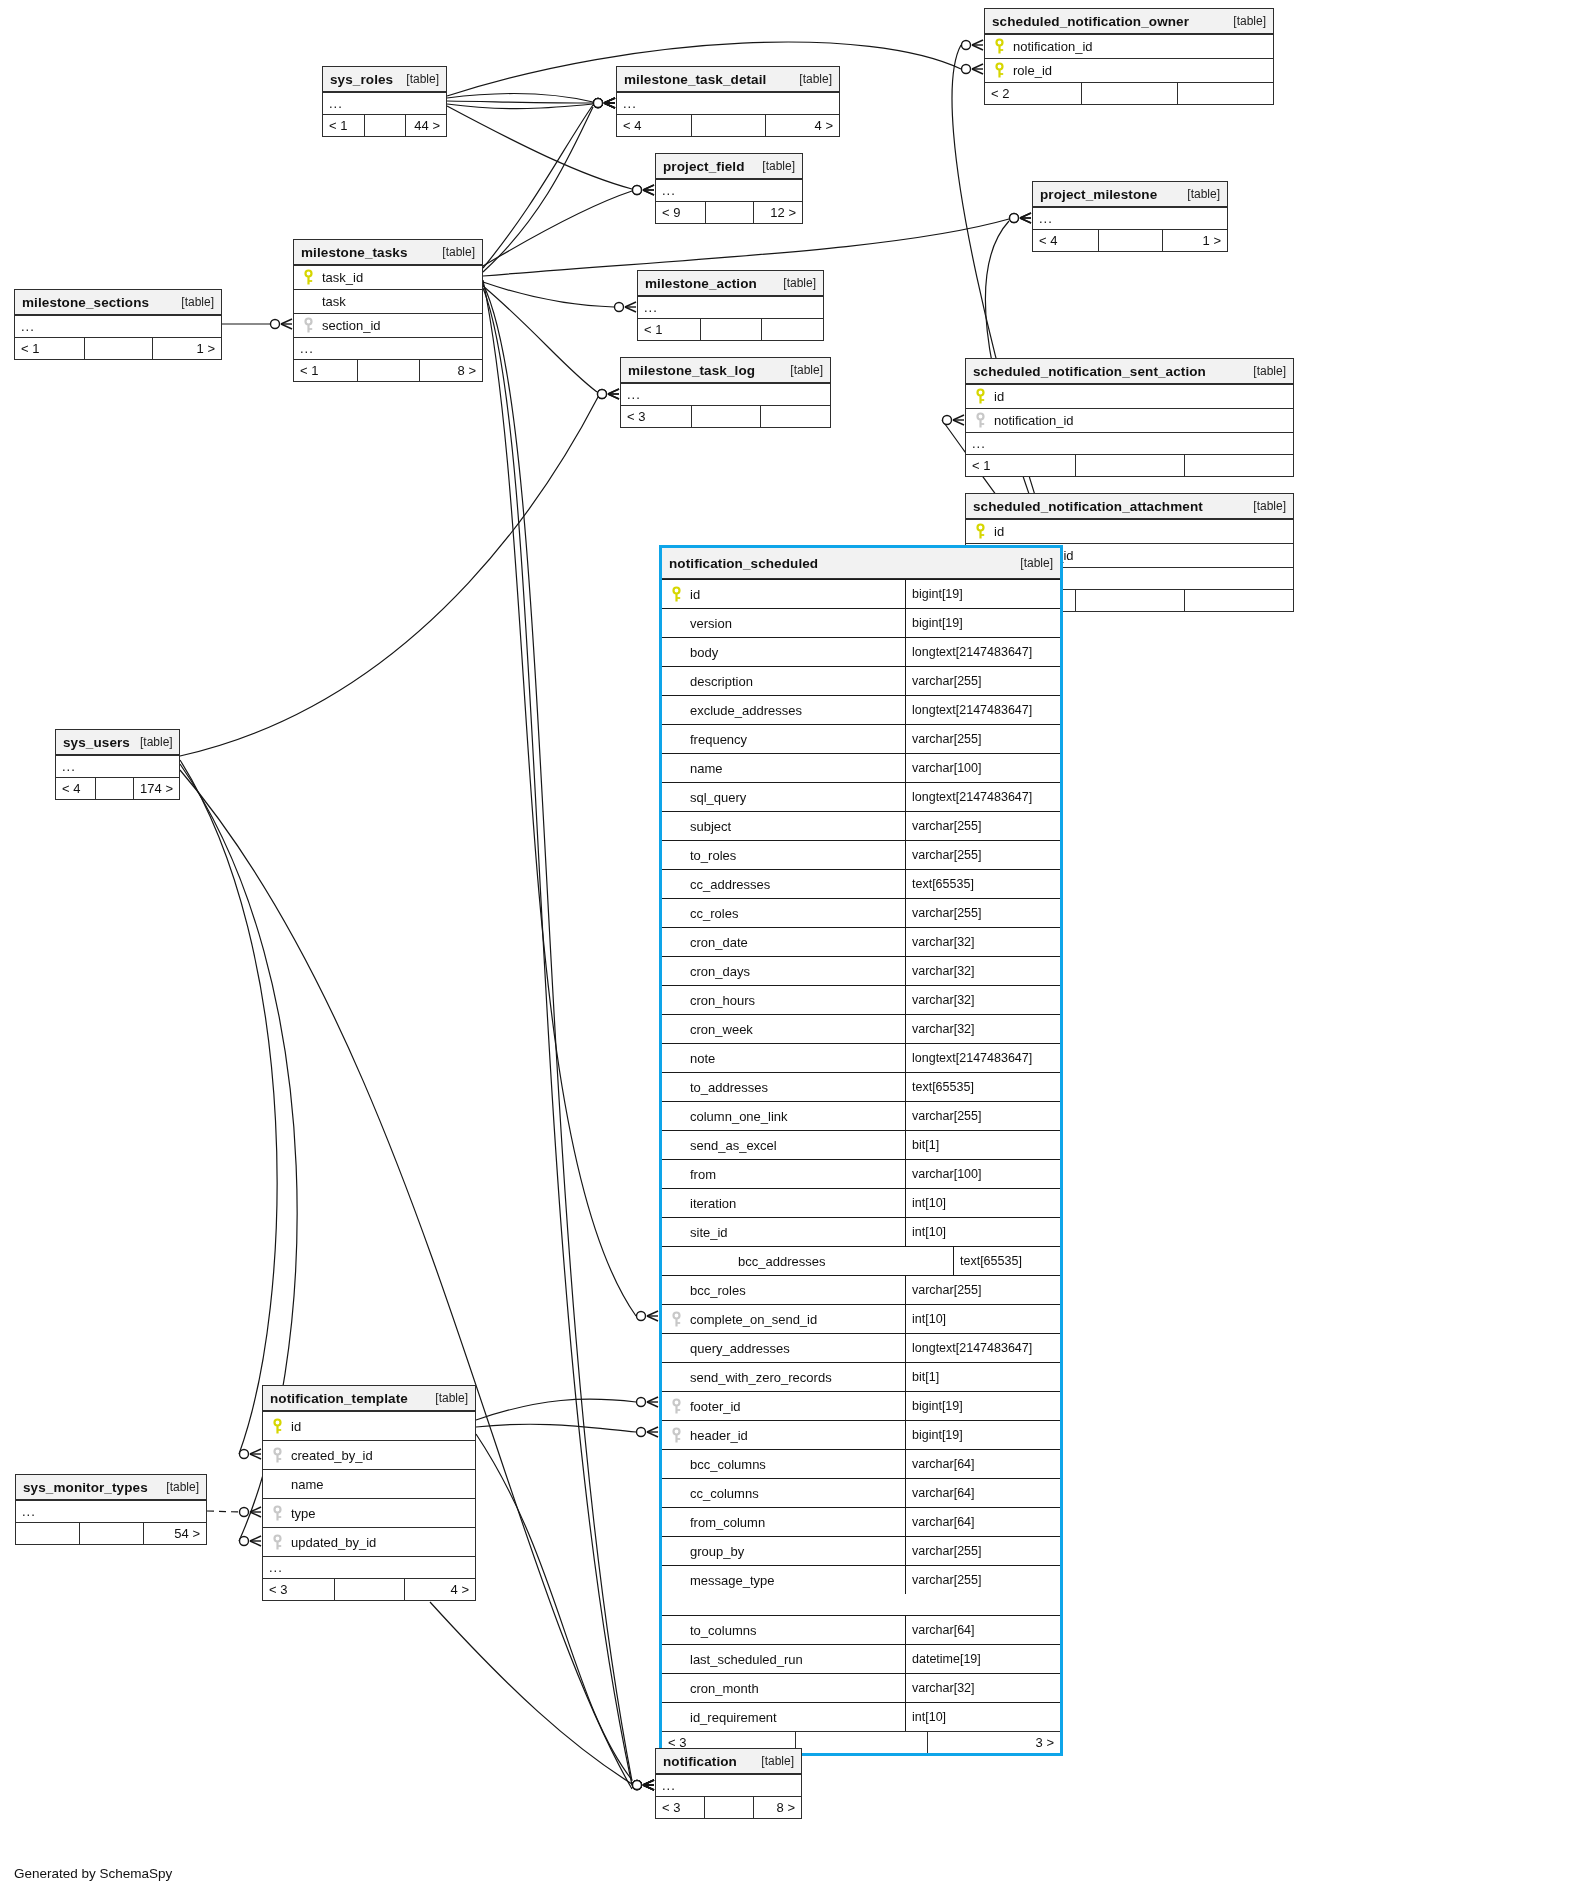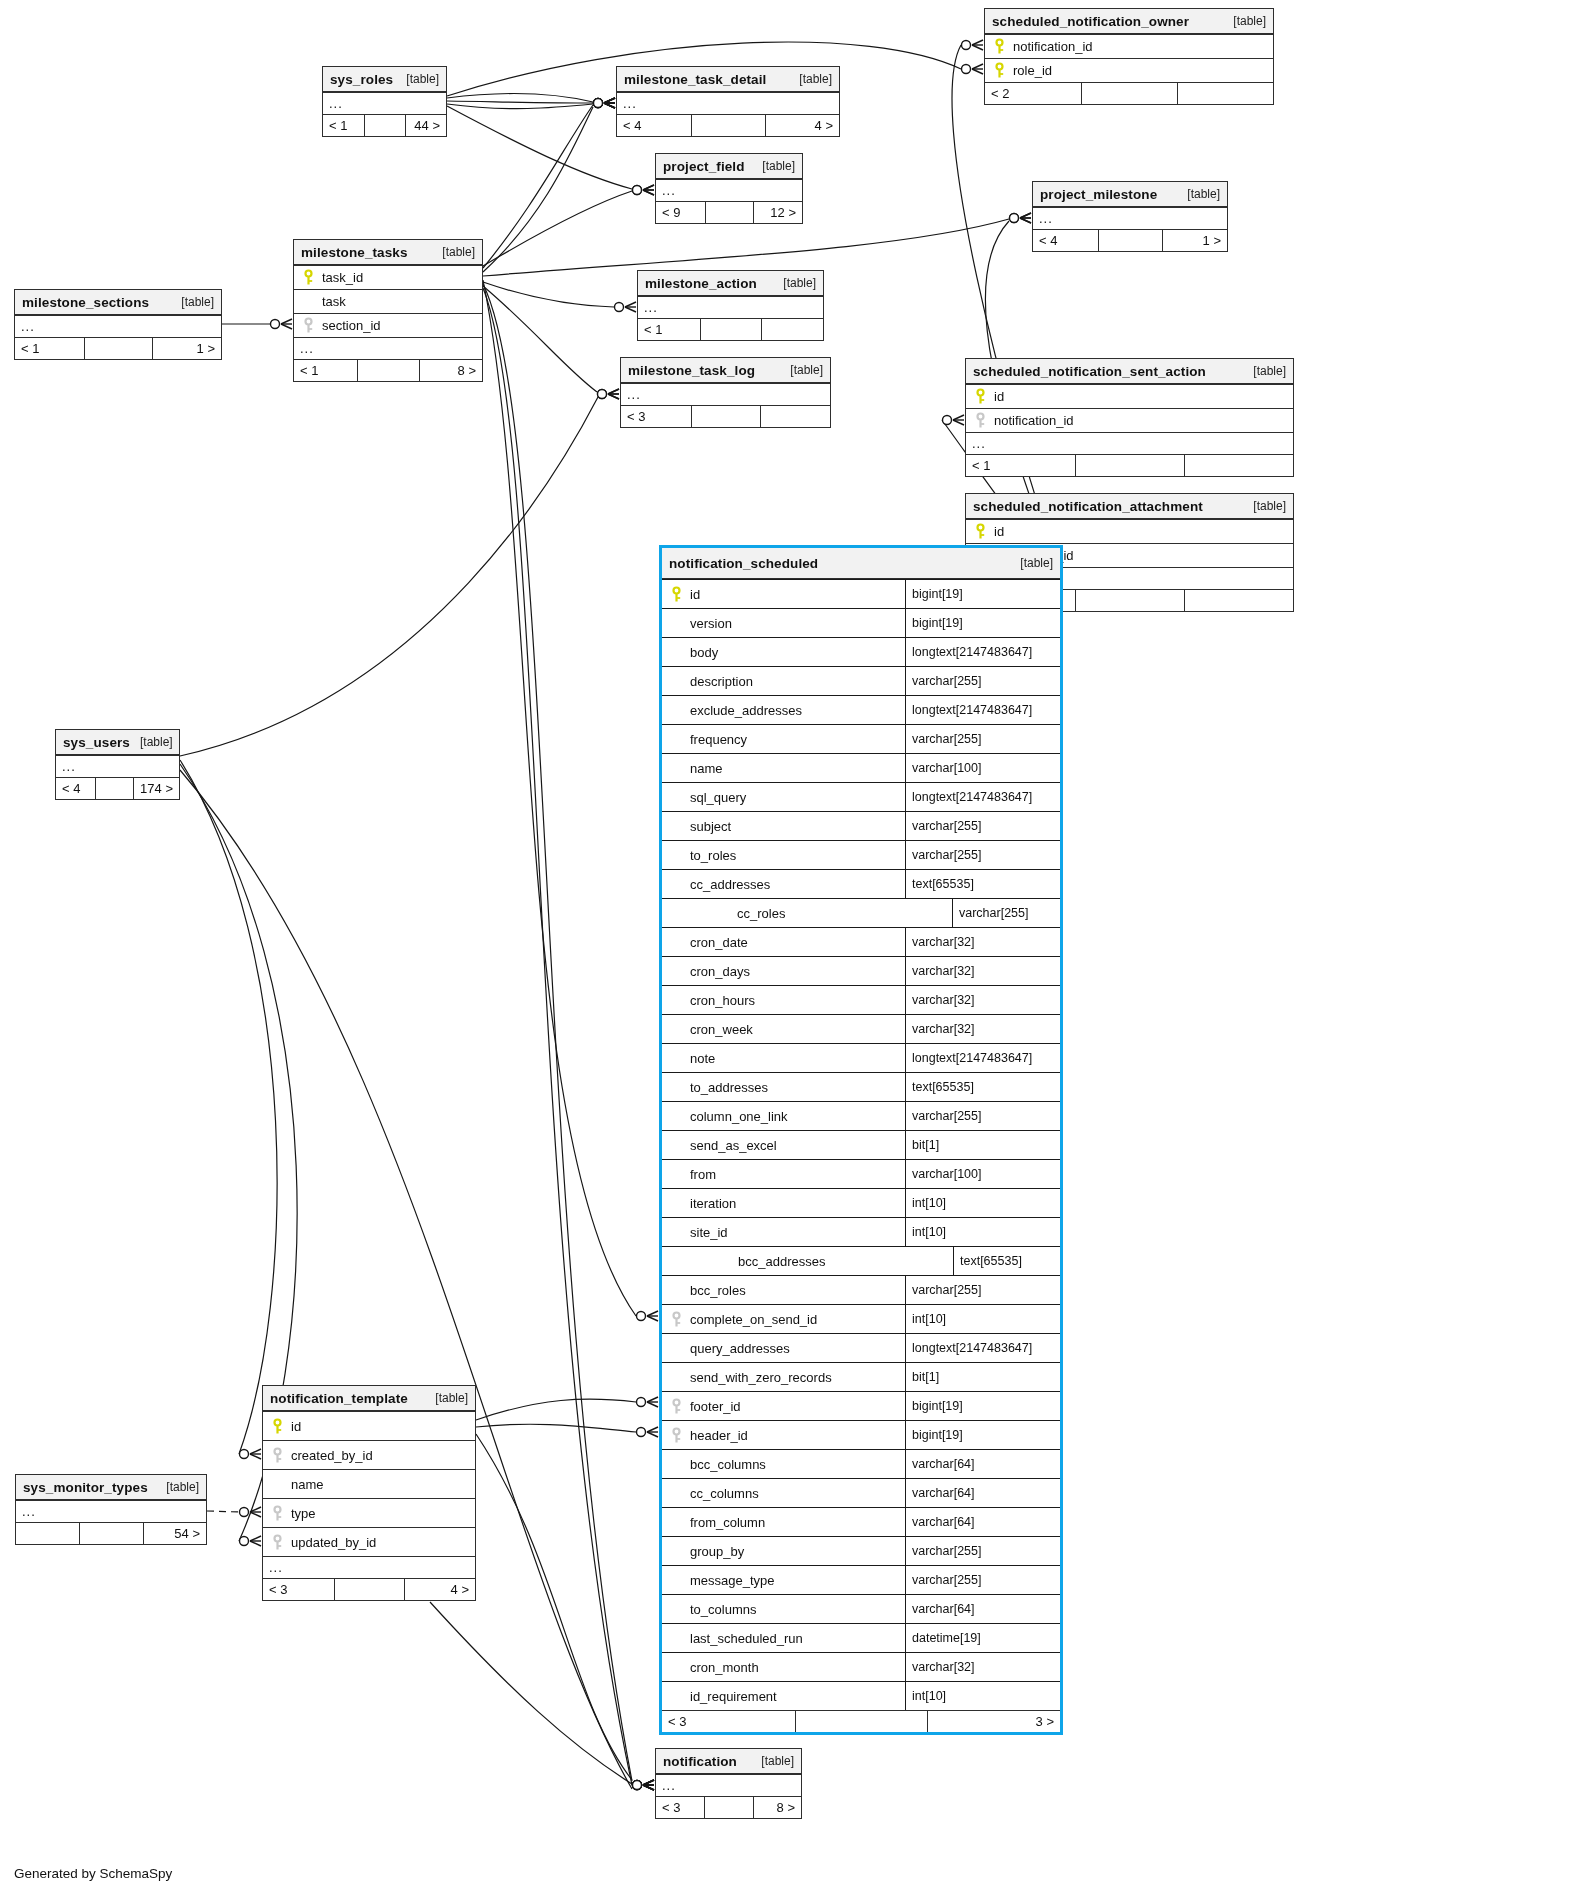--- a/index.html
+++ b/index.html
@@ -523,21 +523,21 @@
       <div class="t-row" style="height: 29px;">
         <span class="key-slot"></span>
         <span class="col-name" style="width: 215px;">to_roles</span>
         <span class="col-type" style="flex: 1 1 0%;">varchar[255]</span>
       </div>
       <div class="t-row" style="height: 29px;">
         <span class="key-slot"></span>
         <span class="col-name" style="width: 215px;">cc_addresses</span>
         <span class="col-type" style="flex: 1 1 0%;">text[65535]</span>
       </div>
-      <div class="t-row" style="height: 29px; padding-left: 47px;">
+      <div class="t-row" style="height: 29px;">
         <span class="key-slot"></span>
         <span class="col-name" style="width: 215px;">cc_roles</span>
         <span class="col-type" style="flex: 1 1 0%;">varchar[255]</span>
       </div>
       <div class="t-row" style="height: 29px;">
         <span class="key-slot"></span>
         <span class="col-name" style="width: 215px;">cron_date</span>
         <span class="col-type" style="flex: 1 1 0%;">varchar[32]</span>
       </div>
       <div class="t-row" style="height: 29px;">
@@ -661,21 +661,21 @@
       <div class="t-row" style="height: 29px;">
         <span class="key-slot"></span>
         <span class="col-name" style="width: 215px;">group_by</span>
         <span class="col-type" style="flex: 1 1 0%;">varchar[255]</span>
       </div>
       <div class="t-row" style="height: 29px;">
         <span class="key-slot"></span>
         <span class="col-name" style="width: 215px;">message_type</span>
         <span class="col-type" style="flex: 1 1 0%;">varchar[255]</span>
       </div>
-      <div class="t-row" style="height: 29px;">
+      <div class="t-row" style="height: 29px; margin-top: 21px;">
         <span class="key-slot"></span>
         <span class="col-name" style="width: 215px;">to_columns</span>
         <span class="col-type" style="flex: 1 1 0%;">varchar[64]</span>
       </div>
       <div class="t-row" style="height: 29px; align-items: center;">
         <span class="key-slot"></span>
         <span class="col-name" style="width: 215px;">last_scheduled_run</span>
         <span class="col-type" style="flex: 1 1 0%;">datetime[19]</span>
       </div>
       <div class="t-row" style="height: 29px;">

